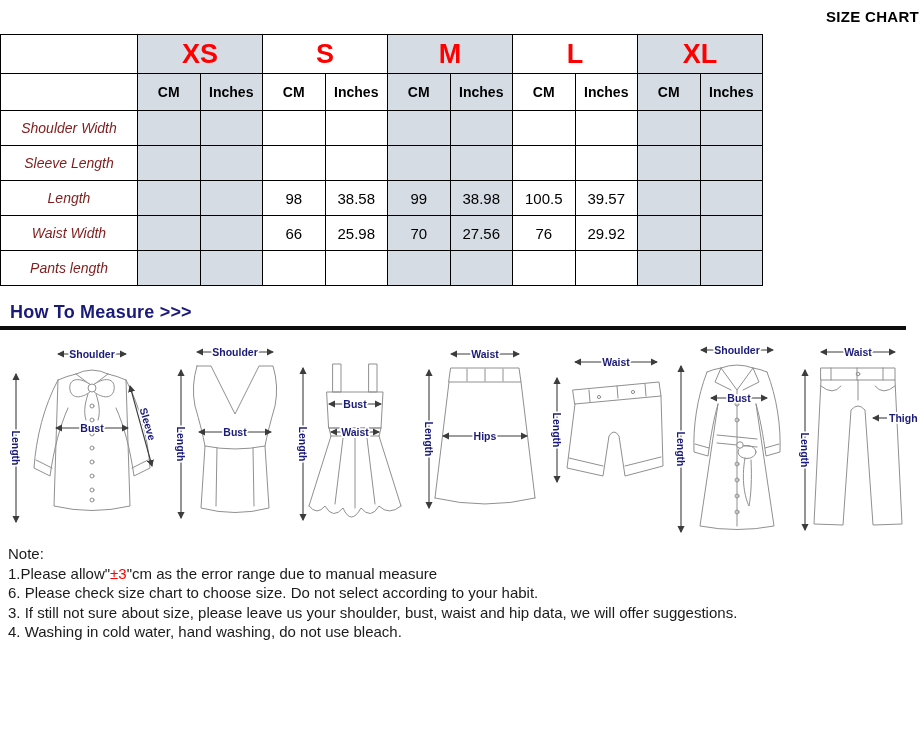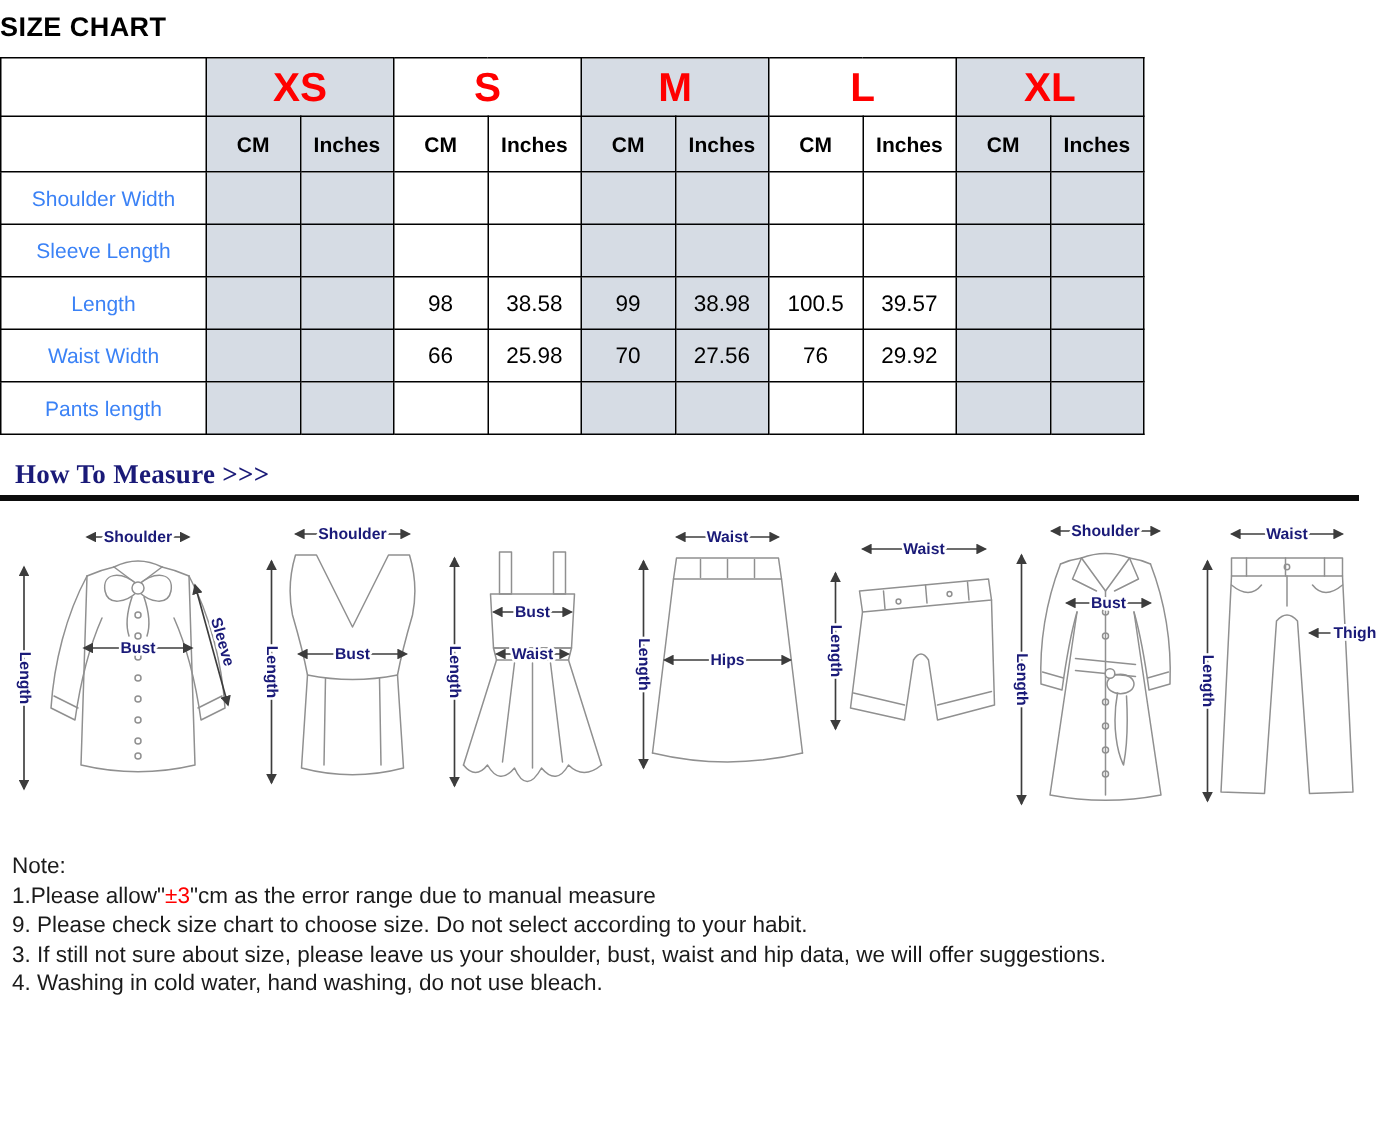--- a/index.html
+++ b/index.html
@@ -6,50 +6,49 @@
     --size-red:#ff0000; --shade:#d6dce4; --navy:#1a1a78; --note-red:#ff0000;
     --border:#000000; --garment:#909090; --mline:#3c3c3c; --ink:#1c1c1c;
   }
   *{box-sizing:border-box;}
   html,body{margin:0;padding:0;}
   body{
     width:919px;height:754px;background:#fff;overflow:hidden;
     font-family:"Liberation Sans",sans-serif;color:var(--ink);
   }
   .page-title{
-    text-align:left;font-size:18px;font-weight:bold;color:#000;
+    text-align:right;font-size:15px;font-weight:bold;color:#000;
     margin:8px 0 9px 0;letter-spacing:.3px;
   }
   table.size-table{border-collapse:collapse;table-layout:fixed;width:763px;}
   table.size-table th,table.size-table td{
     border:1px solid var(--border);text-align:center;vertical-align:middle;padding:0;
     overflow:hidden;white-space:nowrap;
   }
   th.size-cell{height:39px;font-size:27px;font-weight:bold;color:var(--size-red);}
   th.unit-cell{height:37px;font-size:14px;font-weight:bold;color:#000;}
-  th.row-label{height:35px;font-size:14px;font-weight:normal;color:#3b82f6;background:#fff;}
+  th.row-label{height:35px;font-size:14px;font-weight:normal;color:#7f1d1d;background:#fff;font-style:italic;}
   td.value-cell{height:35px;font-size:15px;color:#000;}
   .sh{background:var(--shade);}
   .measure-head{
     color:var(--navy);font-weight:bold;font-size:18px;margin:16px 0 3px 10px;
     letter-spacing:.2px;
-    font-family:Liberation Serif, serif;
   }
   .rule{height:4px;background:#0d0d0d;width:906px;margin:0;}
   .figures{display:flex;align-items:flex-start;margin-top:10px;height:202px;}
   svg.fig{display:block;flex:0 0 auto;}
   svg .g{stroke:var(--garment);stroke-width:1;fill:none;stroke-linejoin:round;stroke-linecap:round;}
   svg .gf{stroke:var(--garment);stroke-width:1;fill:#fff;stroke-linejoin:round;}
   svg .m{stroke:var(--mline);stroke-width:1.1;fill:none;}
   svg .ah{fill:var(--mline);}
   svg text.lbl{
     font-family:"Liberation Sans",sans-serif;font-weight:bold;font-size:10.5px;
     fill:var(--navy);stroke:#ffffff;stroke-width:3.5;paint-order:stroke;stroke-linejoin:round;
   }
-  .notes{margin:22px 0 0 8px;font-size:15px;line-height:19.5px;color:#1b1b1b;}
+  .notes{margin:2px 0 0 8px;font-size:15px;line-height:19.5px;color:#1b1b1b;}
   .notes .red{color:var(--note-red);}
 </style>
 </head>
 <body>
 
 <div class="page">
 
   <h1 class="page-title">SIZE CHART</h1>
 
   <table class="size-table">
@@ -353,19 +352,19 @@
         <text class="lbl" x="14" y="110" text-anchor="middle" dominant-baseline="central" transform="rotate(90 14 110)">Length</text>
       </g>
     </svg>
 
   </div>
 
   <div class="notes">
     <div>Note:</div>
     <div id="notes-list">
         <div><span>1.Please allow"</span><span class="red">±3</span><span>"cm as the error range due to manual measure</span></div>
-        <div><span>9. Please check size chart to choose size. Do not select according to your habit.</span></div>
+        <div><span>6. Please check size chart to choose size. Do not select according to your habit.</span></div>
         <div><span>3. If still not sure about size, please leave us your shoulder, bust, waist and hip data, we will offer suggestions.</span></div>
         <div><span>4. Washing in cold water, hand washing, do not use bleach.</span></div>
       </div>
   </div>
 
 </div>
 
 </body></html>

